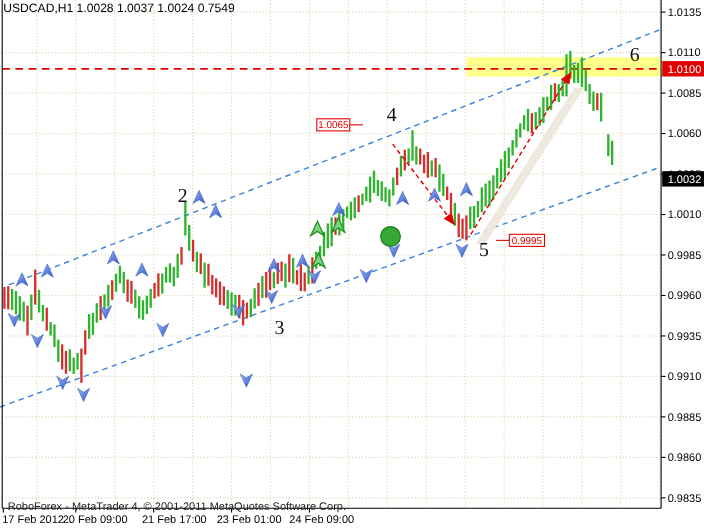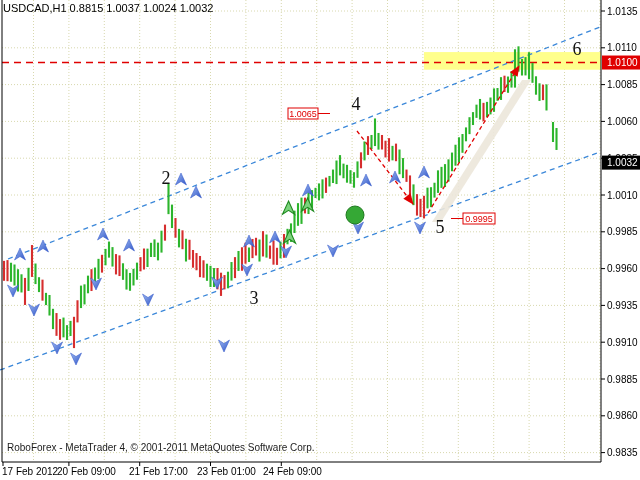--- a/index.html
+++ b/index.html
@@ -1,20 +1,20 @@
 <!DOCTYPE html>
 <html><head>
 <meta charset="utf-8">
 <style>
   html,body{margin:0;padding:0;background:#888;}
   #win{position:relative;width:640px;height:480px;background:#fff;overflow:hidden;
        font-family:"Liberation Sans",sans-serif;}
   #plot{position:absolute;left:0;top:0;}
   .ttl{position:absolute;left:3px;top:2px;font-size:11px;color:#000;letter-spacing:0px;white-space:pre;}
-  .ftr{position:absolute;left:7px;top:442px;font-size:10px;color:#1c1c1c;white-space:pre;}
+  .ftr{position:absolute;left:7px;top:456px;font-size:10px;color:#1c1c1c;white-space:pre;}
 </style>
 </head>
 <body>
 
 <div id="win">
   <svg id="plot" width="640" height="480">
       <line x1="2" y1="11" x2="601" y2="11" stroke="#d8d8ae" stroke-width="1" stroke-dasharray="1 2"></line>
       <line x1="2" y1="47.800000000002484" x2="601" y2="47.800000000002484" stroke="#d8d8ae" stroke-width="1" stroke-dasharray="1 2"></line>
       <line x1="2" y1="84.6000000000017" x2="601" y2="84.6000000000017" stroke="#d8d8ae" stroke-width="1" stroke-dasharray="1 2"></line>
       <line x1="2" y1="121.40000000000092" x2="601" y2="121.40000000000092" stroke="#d8d8ae" stroke-width="1" stroke-dasharray="1 2"></line>
@@ -294,15 +294,15 @@
       <text x="2" y="475" fill="#000000" font-size="10" font-family="&quot;Liberation Sans&quot;,sans-serif" text-anchor="start">17 Feb 2012</text>
       <line x1="68.9" y1="462" x2="68.9" y2="466" stroke="#000000" stroke-width="1"></line>
       <text x="57" y="475" fill="#000000" font-size="10" font-family="&quot;Liberation Sans&quot;,sans-serif" text-anchor="start">20 Feb 09:00</text>
       <line x1="139.7" y1="462" x2="139.7" y2="466" stroke="#000000" stroke-width="1"></line>
       <text x="129" y="475" fill="#000000" font-size="10" font-family="&quot;Liberation Sans&quot;,sans-serif" text-anchor="start">21 Feb 17:00</text>
       <line x1="210.5" y1="462" x2="210.5" y2="466" stroke="#000000" stroke-width="1"></line>
       <text x="197" y="475" fill="#000000" font-size="10" font-family="&quot;Liberation Sans&quot;,sans-serif" text-anchor="start">23 Feb 01:00</text>
       <line x1="281.3" y1="462" x2="281.3" y2="466" stroke="#000000" stroke-width="1"></line>
       <text x="263" y="475" fill="#000000" font-size="10" font-family="&quot;Liberation Sans&quot;,sans-serif" text-anchor="start">24 Feb 09:00</text>
     </svg>
-  <div class="ttl">USDCAD,H1 0.8815 1.0037 1.0024 1.0032</div>
+  <div class="ttl">USDCAD,H1 1.0028 1.0037 1.0024 0.7549</div>
   <div class="ftr">RoboForex - MetaTrader 4, © 2001-2011 MetaQuotes Software Corp.</div>
 </div>
 
 </body></html>

